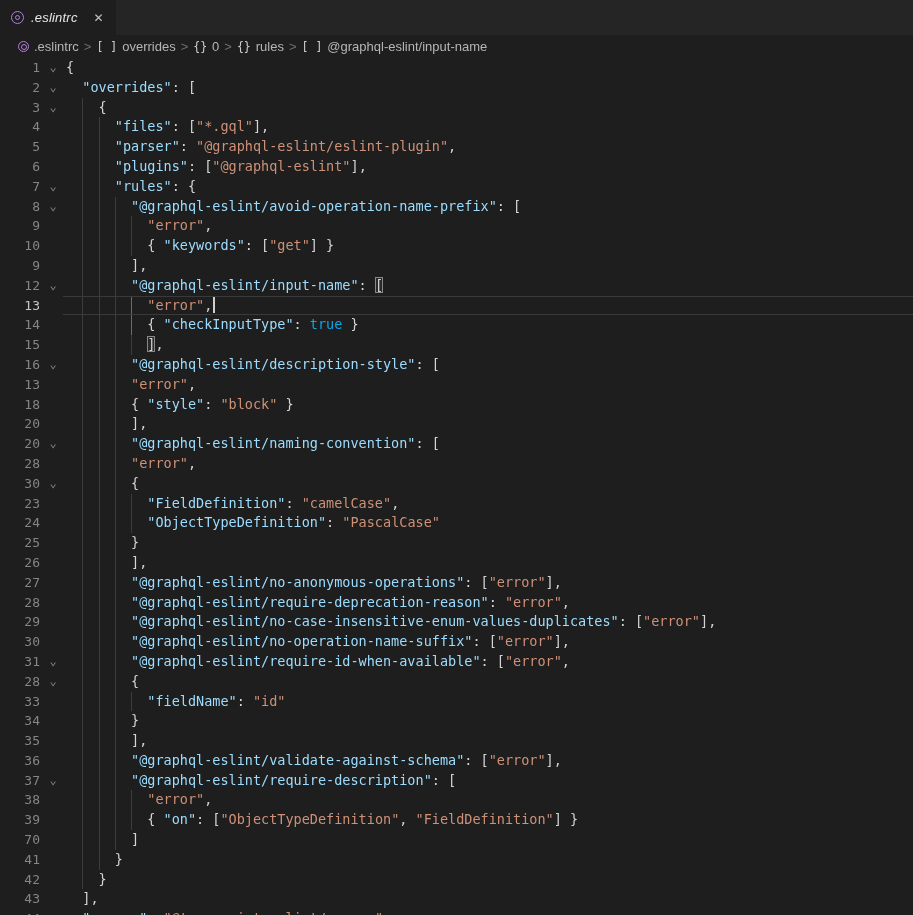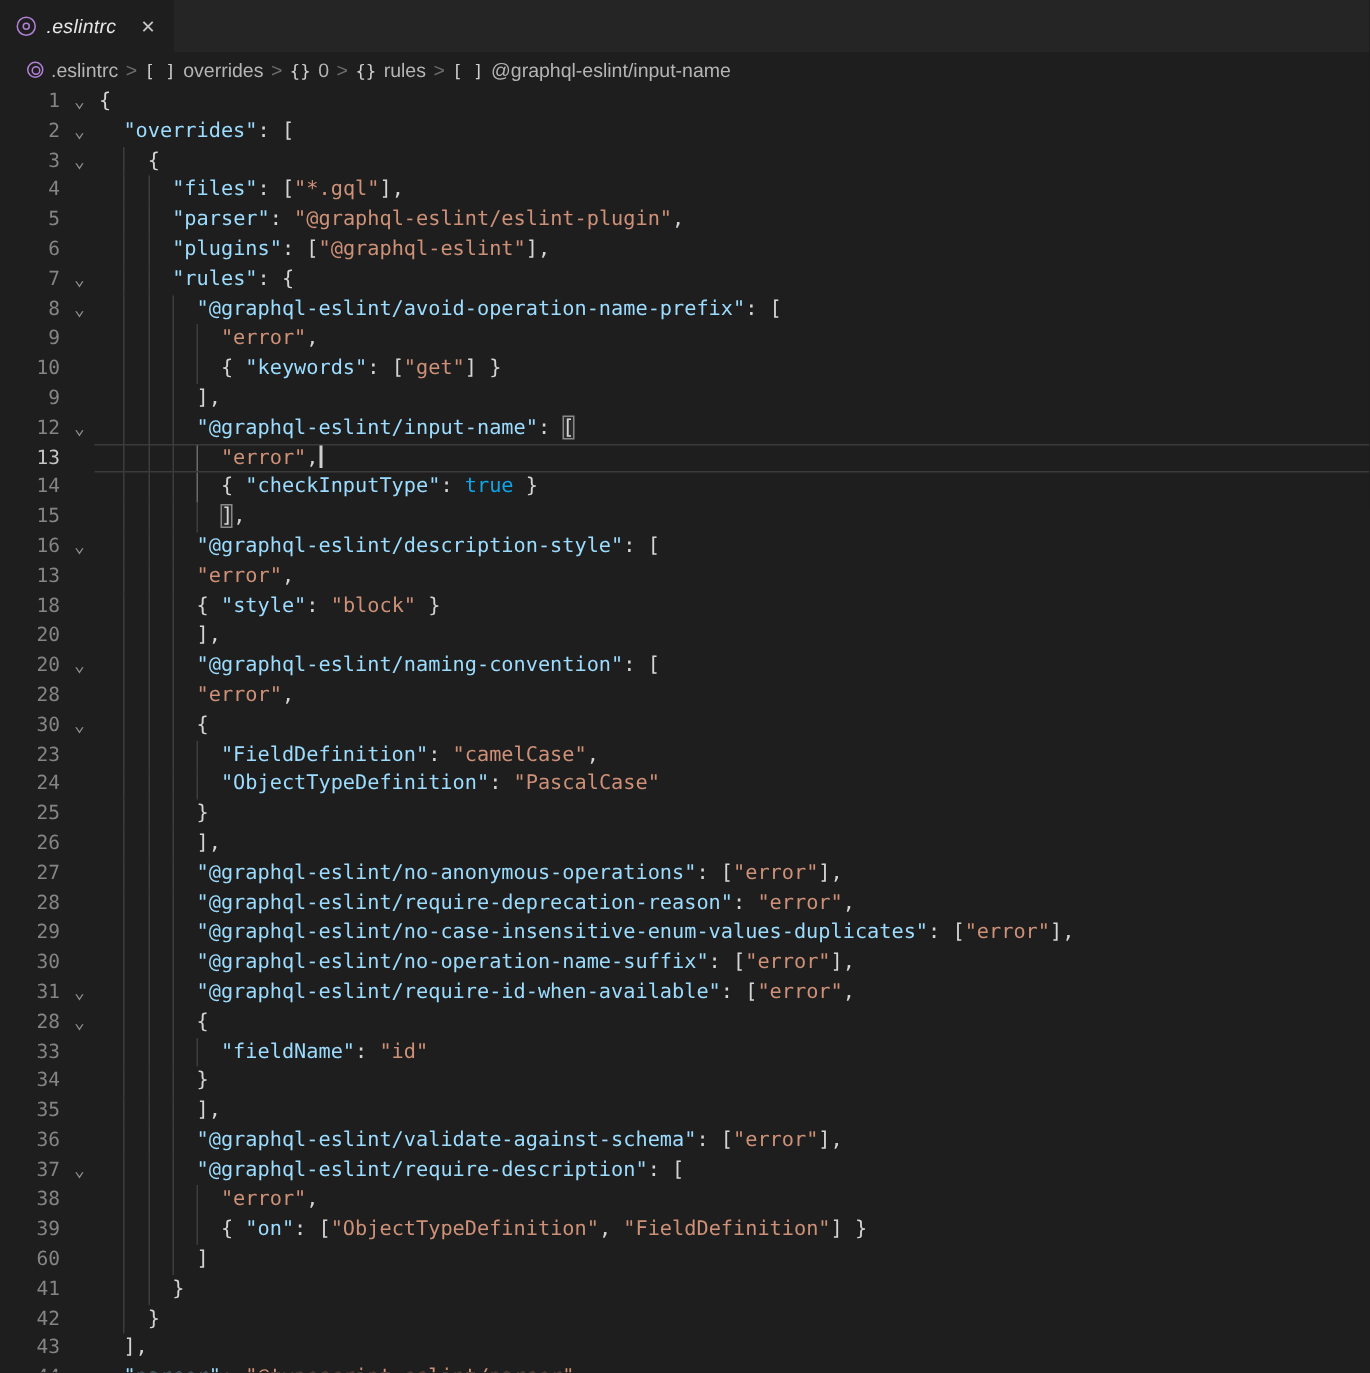--- a/index.html
+++ b/index.html
@@ -138,20 +138,20 @@
       <div class="line"><span class="guide" style="left: calc(2ch + 66px);"></span><span class="guide" style="left: calc(4ch + 66px);"></span><span class="guide" style="left: calc(6ch + 66px);"></span><span class="num">30</span><span class="fold"></span><span class="code"><span class="tk-w">        </span><span class="tk-k">"@graphql-eslint/no-operation-name-suffix"</span><span class="tk-p">: [</span><span class="tk-s">"error"</span><span class="tk-p">],</span></span></div>
       <div class="line"><span class="guide" style="left: calc(2ch + 66px);"></span><span class="guide" style="left: calc(4ch + 66px);"></span><span class="guide" style="left: calc(6ch + 66px);"></span><span class="num">31</span><span class="fold">⌄</span><span class="code"><span class="tk-w">        </span><span class="tk-k">"@graphql-eslint/require-id-when-available"</span><span class="tk-p">: [</span><span class="tk-s">"error"</span><span class="tk-p">,</span></span></div>
       <div class="line"><span class="guide" style="left: calc(2ch + 66px);"></span><span class="guide" style="left: calc(4ch + 66px);"></span><span class="guide" style="left: calc(6ch + 66px);"></span><span class="num">28</span><span class="fold">⌄</span><span class="code"><span class="tk-w">        </span><span class="tk-p">{</span></span></div>
       <div class="line"><span class="guide" style="left: calc(2ch + 66px);"></span><span class="guide" style="left: calc(4ch + 66px);"></span><span class="guide" style="left: calc(6ch + 66px);"></span><span class="guide" style="left: calc(8ch + 66px);"></span><span class="num">33</span><span class="fold"></span><span class="code"><span class="tk-w">          </span><span class="tk-k">"fieldName"</span><span class="tk-p">: </span><span class="tk-s">"id"</span></span></div>
       <div class="line"><span class="guide" style="left: calc(2ch + 66px);"></span><span class="guide" style="left: calc(4ch + 66px);"></span><span class="guide" style="left: calc(6ch + 66px);"></span><span class="num">34</span><span class="fold"></span><span class="code"><span class="tk-w">        </span><span class="tk-p">}</span></span></div>
       <div class="line"><span class="guide" style="left: calc(2ch + 66px);"></span><span class="guide" style="left: calc(4ch + 66px);"></span><span class="guide" style="left: calc(6ch + 66px);"></span><span class="num">35</span><span class="fold"></span><span class="code"><span class="tk-w">        </span><span class="tk-p">],</span></span></div>
       <div class="line"><span class="guide" style="left: calc(2ch + 66px);"></span><span class="guide" style="left: calc(4ch + 66px);"></span><span class="guide" style="left: calc(6ch + 66px);"></span><span class="num">36</span><span class="fold"></span><span class="code"><span class="tk-w">        </span><span class="tk-k">"@graphql-eslint/validate-against-schema"</span><span class="tk-p">: [</span><span class="tk-s">"error"</span><span class="tk-p">],</span></span></div>
       <div class="line"><span class="guide" style="left: calc(2ch + 66px);"></span><span class="guide" style="left: calc(4ch + 66px);"></span><span class="guide" style="left: calc(6ch + 66px);"></span><span class="num">37</span><span class="fold">⌄</span><span class="code"><span class="tk-w">        </span><span class="tk-k">"@graphql-eslint/require-description"</span><span class="tk-p">: [</span></span></div>
       <div class="line"><span class="guide" style="left: calc(2ch + 66px);"></span><span class="guide" style="left: calc(4ch + 66px);"></span><span class="guide" style="left: calc(6ch + 66px);"></span><span class="guide" style="left: calc(8ch + 66px);"></span><span class="num">38</span><span class="fold"></span><span class="code"><span class="tk-w">          </span><span class="tk-s">"error"</span><span class="tk-p">,</span></span></div>
       <div class="line"><span class="guide" style="left: calc(2ch + 66px);"></span><span class="guide" style="left: calc(4ch + 66px);"></span><span class="guide" style="left: calc(6ch + 66px);"></span><span class="guide" style="left: calc(8ch + 66px);"></span><span class="num">39</span><span class="fold"></span><span class="code"><span class="tk-w">          </span><span class="tk-p">{ </span><span class="tk-k">"on"</span><span class="tk-p">: [</span><span class="tk-s">"ObjectTypeDefinition"</span><span class="tk-p">, </span><span class="tk-s">"FieldDefinition"</span><span class="tk-p">] }</span></span></div>
-      <div class="line"><span class="guide" style="left: calc(2ch + 66px);"></span><span class="guide" style="left: calc(4ch + 66px);"></span><span class="guide" style="left: calc(6ch + 66px);"></span><span class="num">60</span><span class="fold"></span><span class="code"><span class="tk-w">        </span><span class="tk-p">]</span></span></div>
+      <div class="line"><span class="guide" style="left: calc(2ch + 66px);"></span><span class="guide" style="left: calc(4ch + 66px);"></span><span class="guide" style="left: calc(6ch + 66px);"></span><span class="num">70</span><span class="fold"></span><span class="code"><span class="tk-w">        </span><span class="tk-p">]</span></span></div>
       <div class="line"><span class="guide" style="left: calc(2ch + 66px);"></span><span class="guide" style="left: calc(4ch + 66px);"></span><span class="num">41</span><span class="fold"></span><span class="code"><span class="tk-w">      </span><span class="tk-p">}</span></span></div>
       <div class="line"><span class="guide" style="left: calc(2ch + 66px);"></span><span class="num">42</span><span class="fold"></span><span class="code"><span class="tk-w">    </span><span class="tk-p">}</span></span></div>
       <div class="line"><span class="num">43</span><span class="fold"></span><span class="code"><span class="tk-w">  </span><span class="tk-p">],</span></span></div>
       <div class="line"><span class="num">44</span><span class="fold"></span><span class="code"><span class="tk-w">  </span><span class="tk-k">"parser"</span><span class="tk-p">: </span><span class="tk-s">"@typescript-eslint/parser"</span></span></div>
     </div>
 
 </div>
 
 </body></html>

